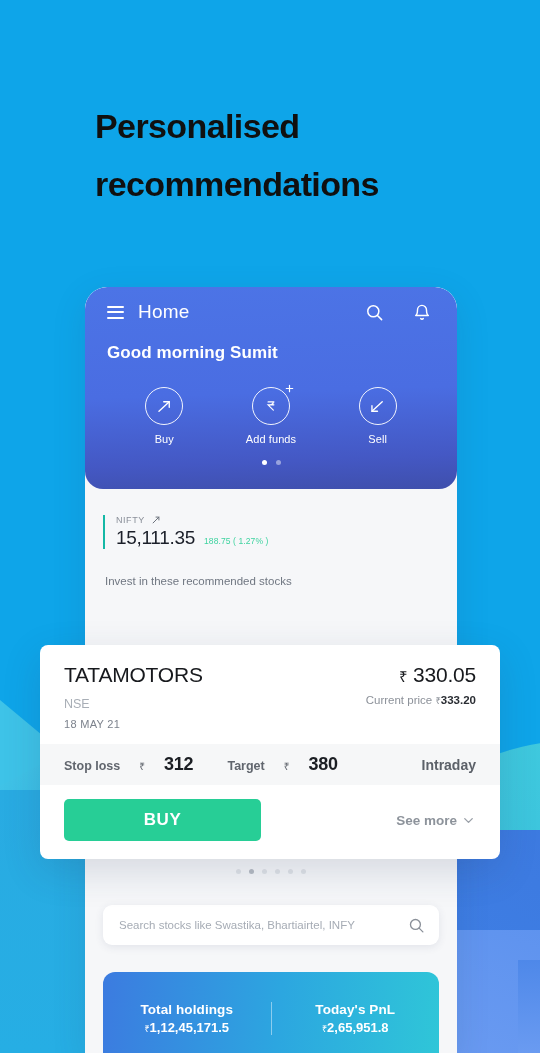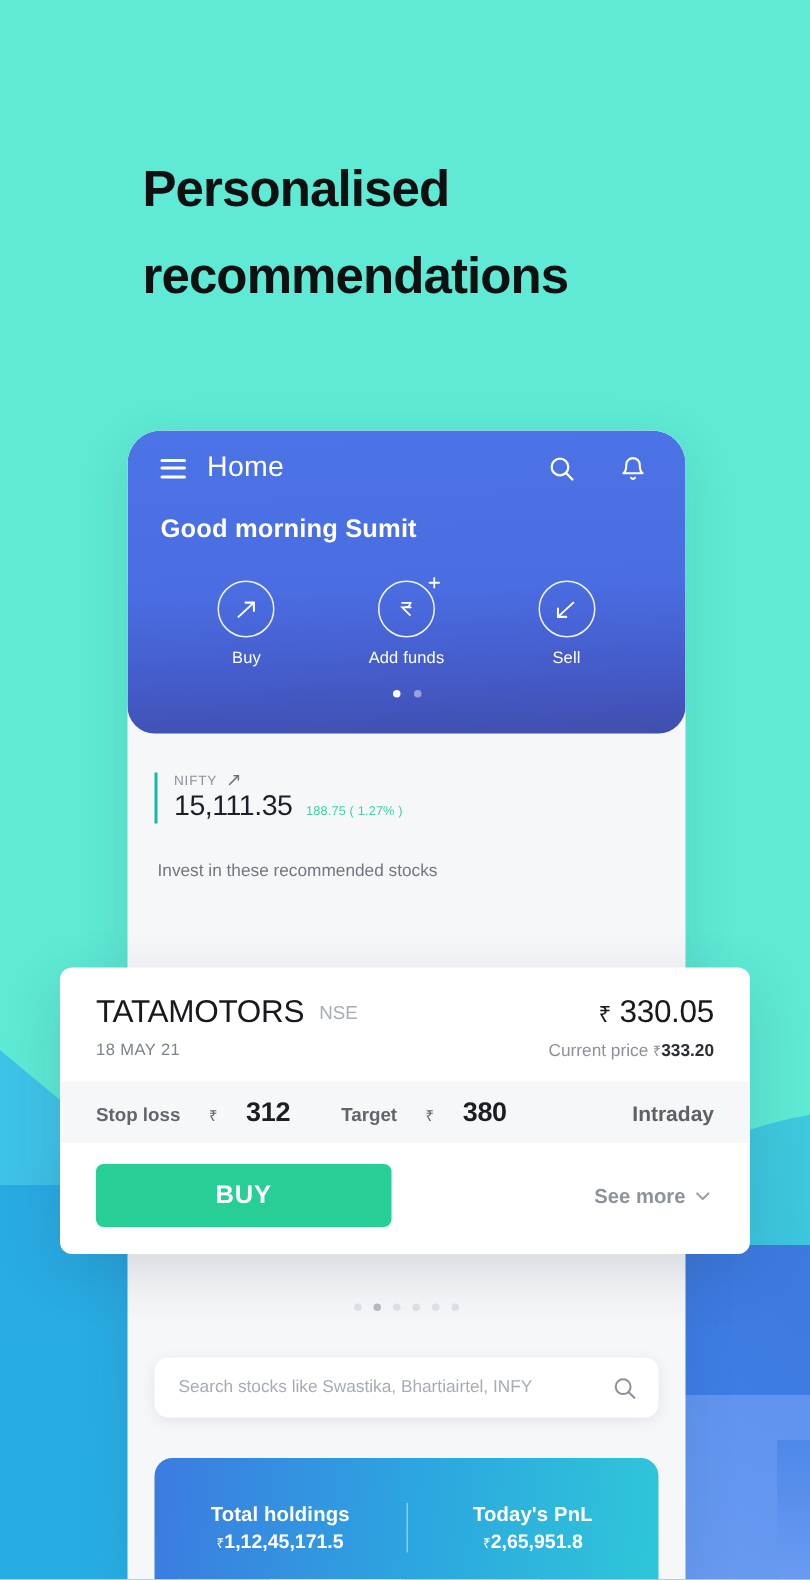--- a/index.html
+++ b/index.html
@@ -12,21 +12,21 @@
     overflow: hidden;
     background: #ffffff;
     font-family: "Liberation Sans", sans-serif;
     -webkit-font-smoothing: antialiased;
   }
   .stage {
     position: relative;
     width: 540px;
     height: 1053px;
     overflow: hidden;
-    background: #5eead4;
+    background: #0ea5e9;
   }
 
   
   .bg-layer {
     position: absolute;
     inset: 0;
     overflow: hidden;
     pointer-events: none;
   }
   .bg-left-wedge {
@@ -341,22 +341,23 @@
     overflow: hidden;
   }
   .reco-top {
     display: flex;
     align-items: flex-start;
     padding: 18px 24px 14px 24px;
   }
   .reco-left { flex: 1; }
   .reco-name-row {
     display: flex;
-    align-items: center;
+    align-items: flex-start;
     gap: 10px;
+    flex-direction: column;
   }
   .reco-name {
     font-size: 21px;
     font-weight: 400;
     color: #17191D;
     letter-spacing: -0.2px;
   }
   .reco-exch {
     font-size: 12.5px;
     color: #A8AEB6;

